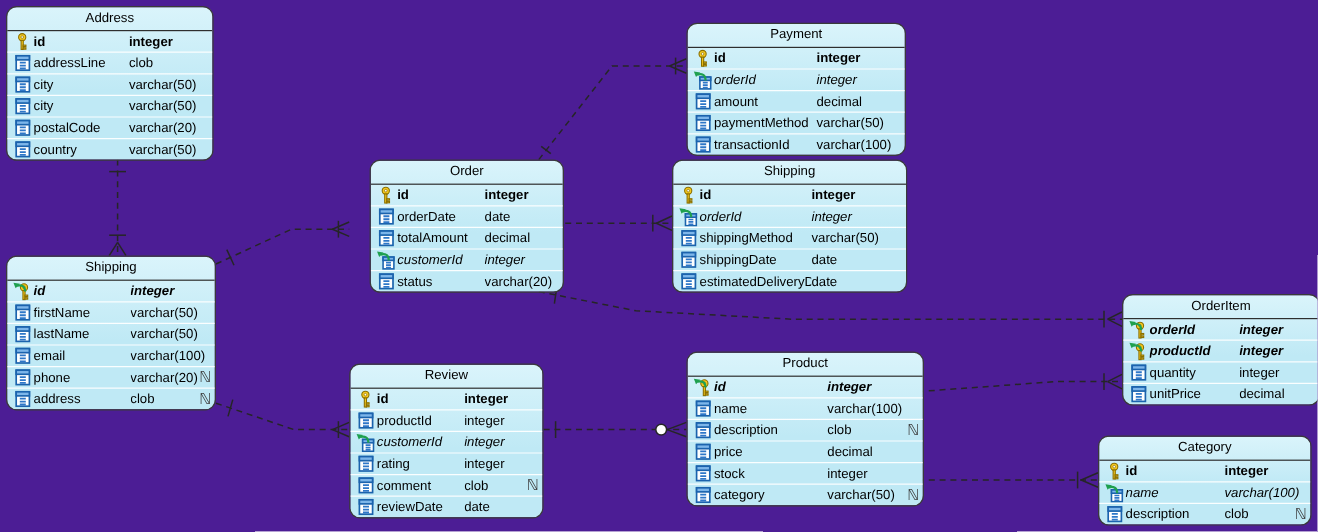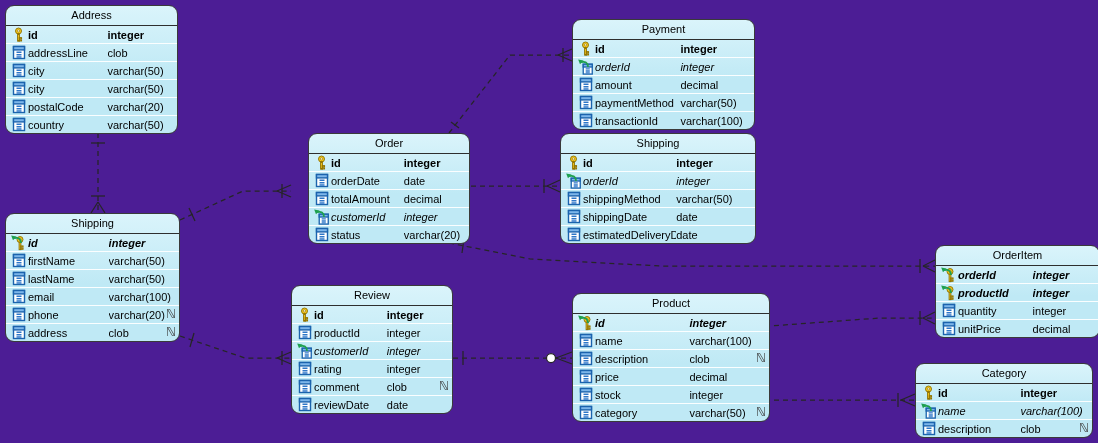--- a/index.html
+++ b/index.html
@@ -544,21 +544,21 @@
       <line x1="4.5" y1="12.1" x2="9.5" y2="12.1"></line>
     </g>
   </svg>
           </span>
           <span class="cname ">estimatedDeliveryDate</span>
           <span class="ctype ">date</span>
         </div>
       </div>
   </div>
 
-  <div class="entity" style="left:291px;top:285px;width:162px;">
+  <div class="entity" style="left:291px;top:303px;width:162px;">
     <div class="etitle">Review</div>
     <div class="erows">
         <div class="erow">
           <span class="cicon">
             <svg width="15" height="16" viewBox="0 0 15 16">
     <g stroke="#8a6f00" stroke-width="0.9" fill="#f6c91e">
       <circle cx="7.5" cy="4" r="3"></circle>
       <rect x="6.6" y="6.6" width="1.8" height="7.6"></rect>
       <rect x="8.2" y="10.6" width="2.4" height="1.2"></rect>
       <rect x="8.2" y="12.8" width="2.4" height="1.2"></rect>

